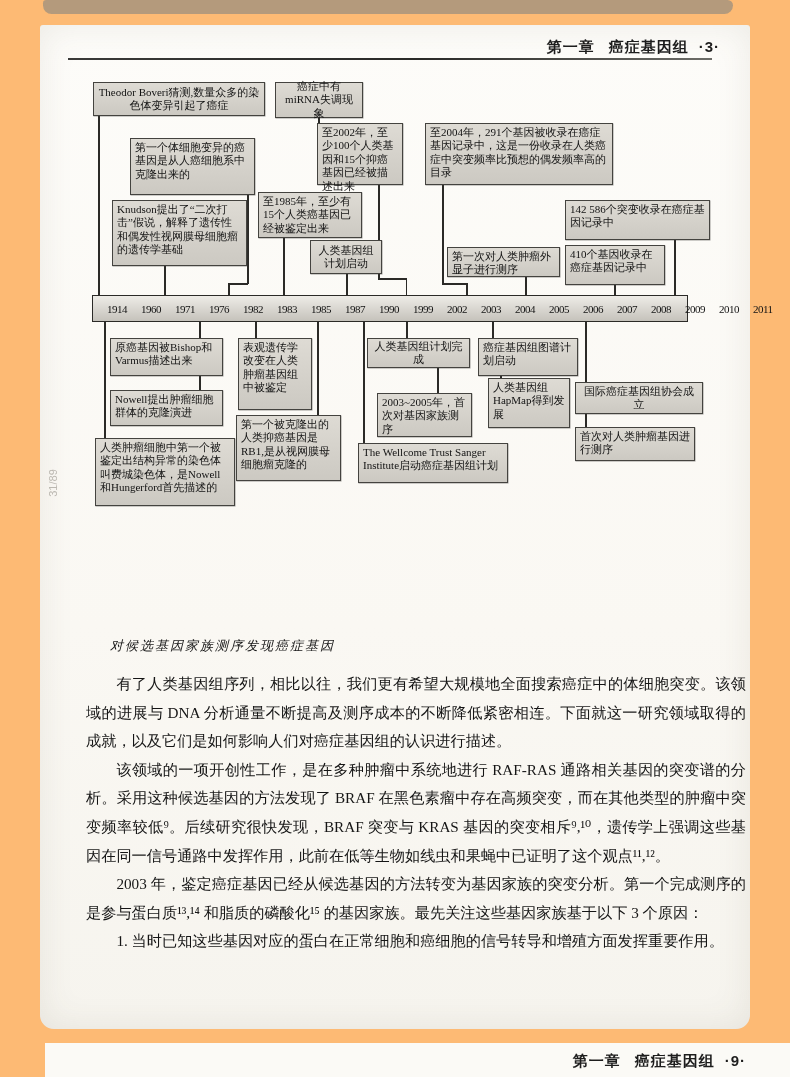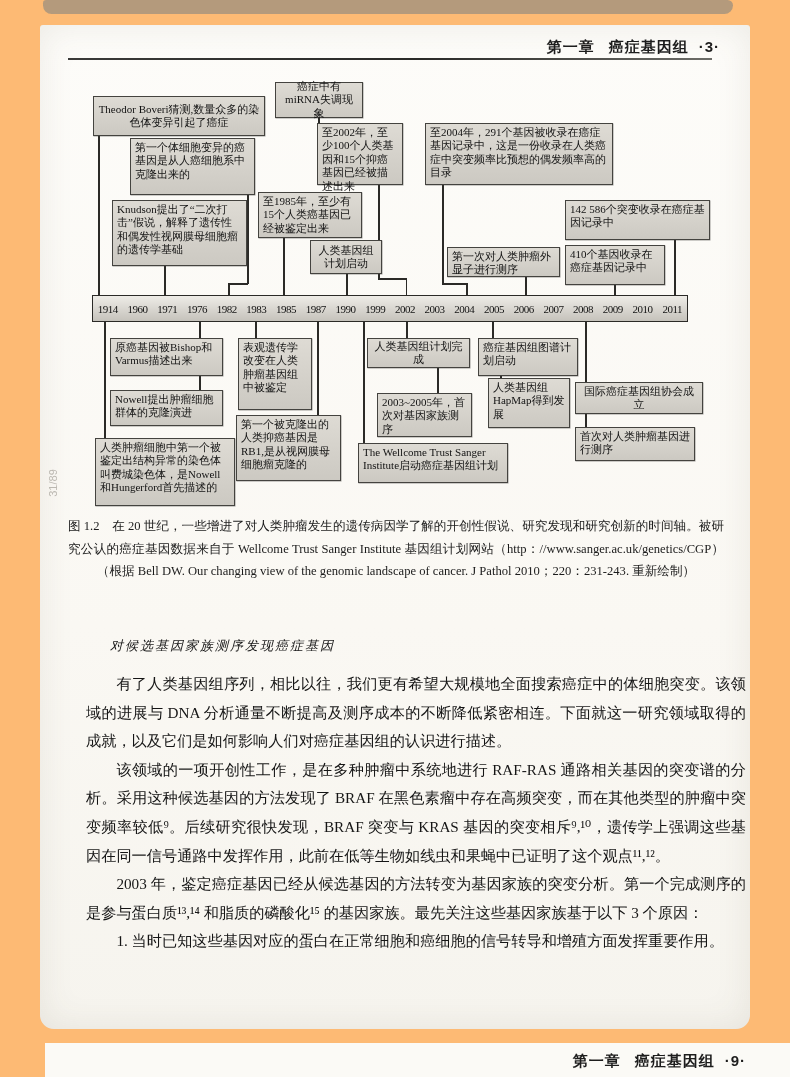--- a/index.html
+++ b/index.html
@@ -23,21 +23,21 @@
   
   .tb{position:absolute;box-sizing:border-box;background:linear-gradient(180deg,#dedbd4,#ccc9c2);
     border:1.4px solid #44433f;padding:2px 4px;font-size:11px;line-height:13.4px;color:#121212;
     box-shadow:0.5px 0.5px 0 rgba(60,60,55,.5);}
   .tb.c{text-align:center;display:flex;align-items:center;justify-content:center;}
   .ln{position:absolute;background:#2b2a27;}
   .v{width:1.6px;} .h{height:1.6px;}
   #ybar{position:absolute;left:52px;top:270px;width:596px;height:27px;box-sizing:border-box;
     border:1.6px solid #2b2a27;background:linear-gradient(180deg,#eeece7,#c5c2bb);
     display:flex;align-items:center;}
-  #ybar span{flex:1;text-align:center;font-size:11px;color:#131313;letter-spacing:-0.5px;}
+  #ybar span{flex:1;text-align:center;font-size:11px;color:#131313;letter-spacing:-0.5px;margin-left:14px;}
   
   #caption{position:absolute;left:28px;top:490px;width:656px;font-size:12.6px;line-height:22.6px;
     color:#1b1b1b;text-align:justify;text-align-last:center;}
   
   #sec-heading{position:absolute;left:70px;top:612px;font-size:13px;font-style:italic;
     letter-spacing:2px;color:#161616;}
   #bodytext{position:absolute;left:46px;top:645px;width:660px;}
   #bodytext p{margin:0;text-indent:2em;font-size:15.2px;line-height:28.6px;color:#151515;
     text-align:justify;}
   
@@ -84,21 +84,21 @@
       <div class="ln v" style="left:215px;top:297px;height:16px"></div>
       <div class="ln v" style="left:277px;top:297px;height:93px"></div>
       <div class="ln v" style="left:366px;top:297px;height:16px"></div>
       <div class="ln v" style="left:397px;top:343px;height:25px"></div>
       <div class="ln v" style="left:323px;top:297px;height:121px"></div>
       <div class="ln v" style="left:452px;top:297px;height:16px"></div>
       <div class="ln v" style="left:460px;top:343px;height:10px"></div>
       <div class="ln v" style="left:545px;top:297px;height:60px"></div>
       <div class="ln v" style="left:545px;top:389px;height:13px"></div>
 
-      <div class="tb c" style="left:53px;top:71px;width:172px;height:40px">Theodor Boveri猜测,数量众多的染色体变异引起了癌症</div>
+      <div class="tb c" style="left:53px;top:57px;width:172px;height:34px">Theodor Boveri猜测,数量众多的染色体变异引起了癌症</div>
       <div class="tb c" style="left:235px;top:57px;width:88px;height:36px">癌症中有miRNA失调现象</div>
       <div class="tb" style="left:277px;top:98px;width:86px;height:62px">至2002年，至少100个人类基因和15个抑癌基因已经被描述出来</div>
       <div class="tb" style="left:90px;top:113px;width:125px;height:57px">第一个体细胞变异的癌基因是从人癌细胞系中克隆出来的</div>
       <div class="tb" style="left:72px;top:175px;width:135px;height:66px">Knudson提出了“二次打击”假说，解释了遗传性和偶发性视网膜母细胞瘤的遗传学基础</div>
       <div class="tb" style="left:218px;top:167px;width:104px;height:46px">至1985年，至少有15个人类癌基因已经被鉴定出来</div>
       <div class="tb c" style="left:270px;top:215px;width:72px;height:34px">人类基因组计划启动</div>
       <div class="tb" style="left:385px;top:98px;width:188px;height:62px">至2004年，291个基因被收录在癌症基因记录中，这是一份收录在人类癌症中突变频率比预想的偶发频率高的目录</div>
       <div class="tb" style="left:407px;top:222px;width:113px;height:30px">第一次对人类肿瘤外显子进行测序</div>
       <div class="tb" style="left:525px;top:175px;width:145px;height:40px">142 586个突变收录在癌症基因记录中</div>
       <div class="tb" style="left:525px;top:220px;width:100px;height:40px">410个基因收录在癌症基因记录中</div>
@@ -133,21 +133,20 @@
       <div class="tb" style="left:196px;top:390px;width:105px;height:66px">第一个被克隆出的人类抑癌基因是RB1,是从视网膜母细胞瘤克隆的</div>
       <div class="tb c" style="left:327px;top:313px;width:103px;height:30px">人类基因组计划完成</div>
       <div class="tb" style="left:337px;top:368px;width:95px;height:44px">2003~2005年，首次对基因家族测序</div>
       <div class="tb" style="left:318px;top:418px;width:150px;height:40px">The Wellcome Trust Sanger Institute启动癌症基因组计划</div>
       <div class="tb" style="left:438px;top:313px;width:100px;height:38px">癌症基因组图谱计划启动</div>
       <div class="tb" style="left:448px;top:353px;width:82px;height:50px">人类基因组HapMap得到发展</div>
       <div class="tb c" style="left:535px;top:357px;width:128px;height:32px">国际癌症基因组协会成立</div>
       <div class="tb" style="left:535px;top:402px;width:120px;height:34px">首次对人类肿瘤基因进行测序</div>
     </div>
 
-    <div id="caption">图 1.2　在 20 世纪，一些增进了对人类肿瘤发生的遗传病因学了解的开创性假说、研究发现和研究创新的时间轴。被研究公认的癌症基因数据来自于 Wellcome Trust Sanger Institute 基因组计划网站（http：//www.sanger.ac.uk/genetics/CGP）（根据 Bell DW. Our changing view of the genomic landscape of cancer. J Pathol 2010；220：231-243. 重新绘制）</div>
 
     <div id="sec-heading">对候选基因家族测序发现癌症基因</div>
 
     <div id="bodytext">
       <p>有了人类基因组序列，相比以往，我们更有希望大规模地全面搜索癌症中的体细胞突变。该领域的进展与 DNA 分析通量不断提高及测序成本的不断降低紧密相连。下面就这一研究领域取得的成就，以及它们是如何影响人们对癌症基因组的认识进行描述。</p>
       <p>该领域的一项开创性工作，是在多种肿瘤中系统地进行 RAF-RAS 通路相关基因的突变谱的分析。采用这种候选基因的方法发现了 BRAF 在黑色素瘤中存在高频突变，而在其他类型的肿瘤中突变频率较低⁹。后续研究很快发现，BRAF 突变与 KRAS 基因的突变相斥⁹,¹⁰，遗传学上强调这些基因在同一信号通路中发挥作用，此前在低等生物如线虫和果蝇中已证明了这个观点¹¹,¹²。</p>
       <p>2003 年，鉴定癌症基因已经从候选基因的方法转变为基因家族的突变分析。第一个完成测序的是参与蛋白质¹³,¹⁴ 和脂质的磷酸化¹⁵ 的基因家族。最先关注这些基因家族基于以下 3 个原因：</p>
       <p>1. 当时已知这些基因对应的蛋白在正常细胞和癌细胞的信号转导和增殖方面发挥重要作用。</p>
     </div>
 

